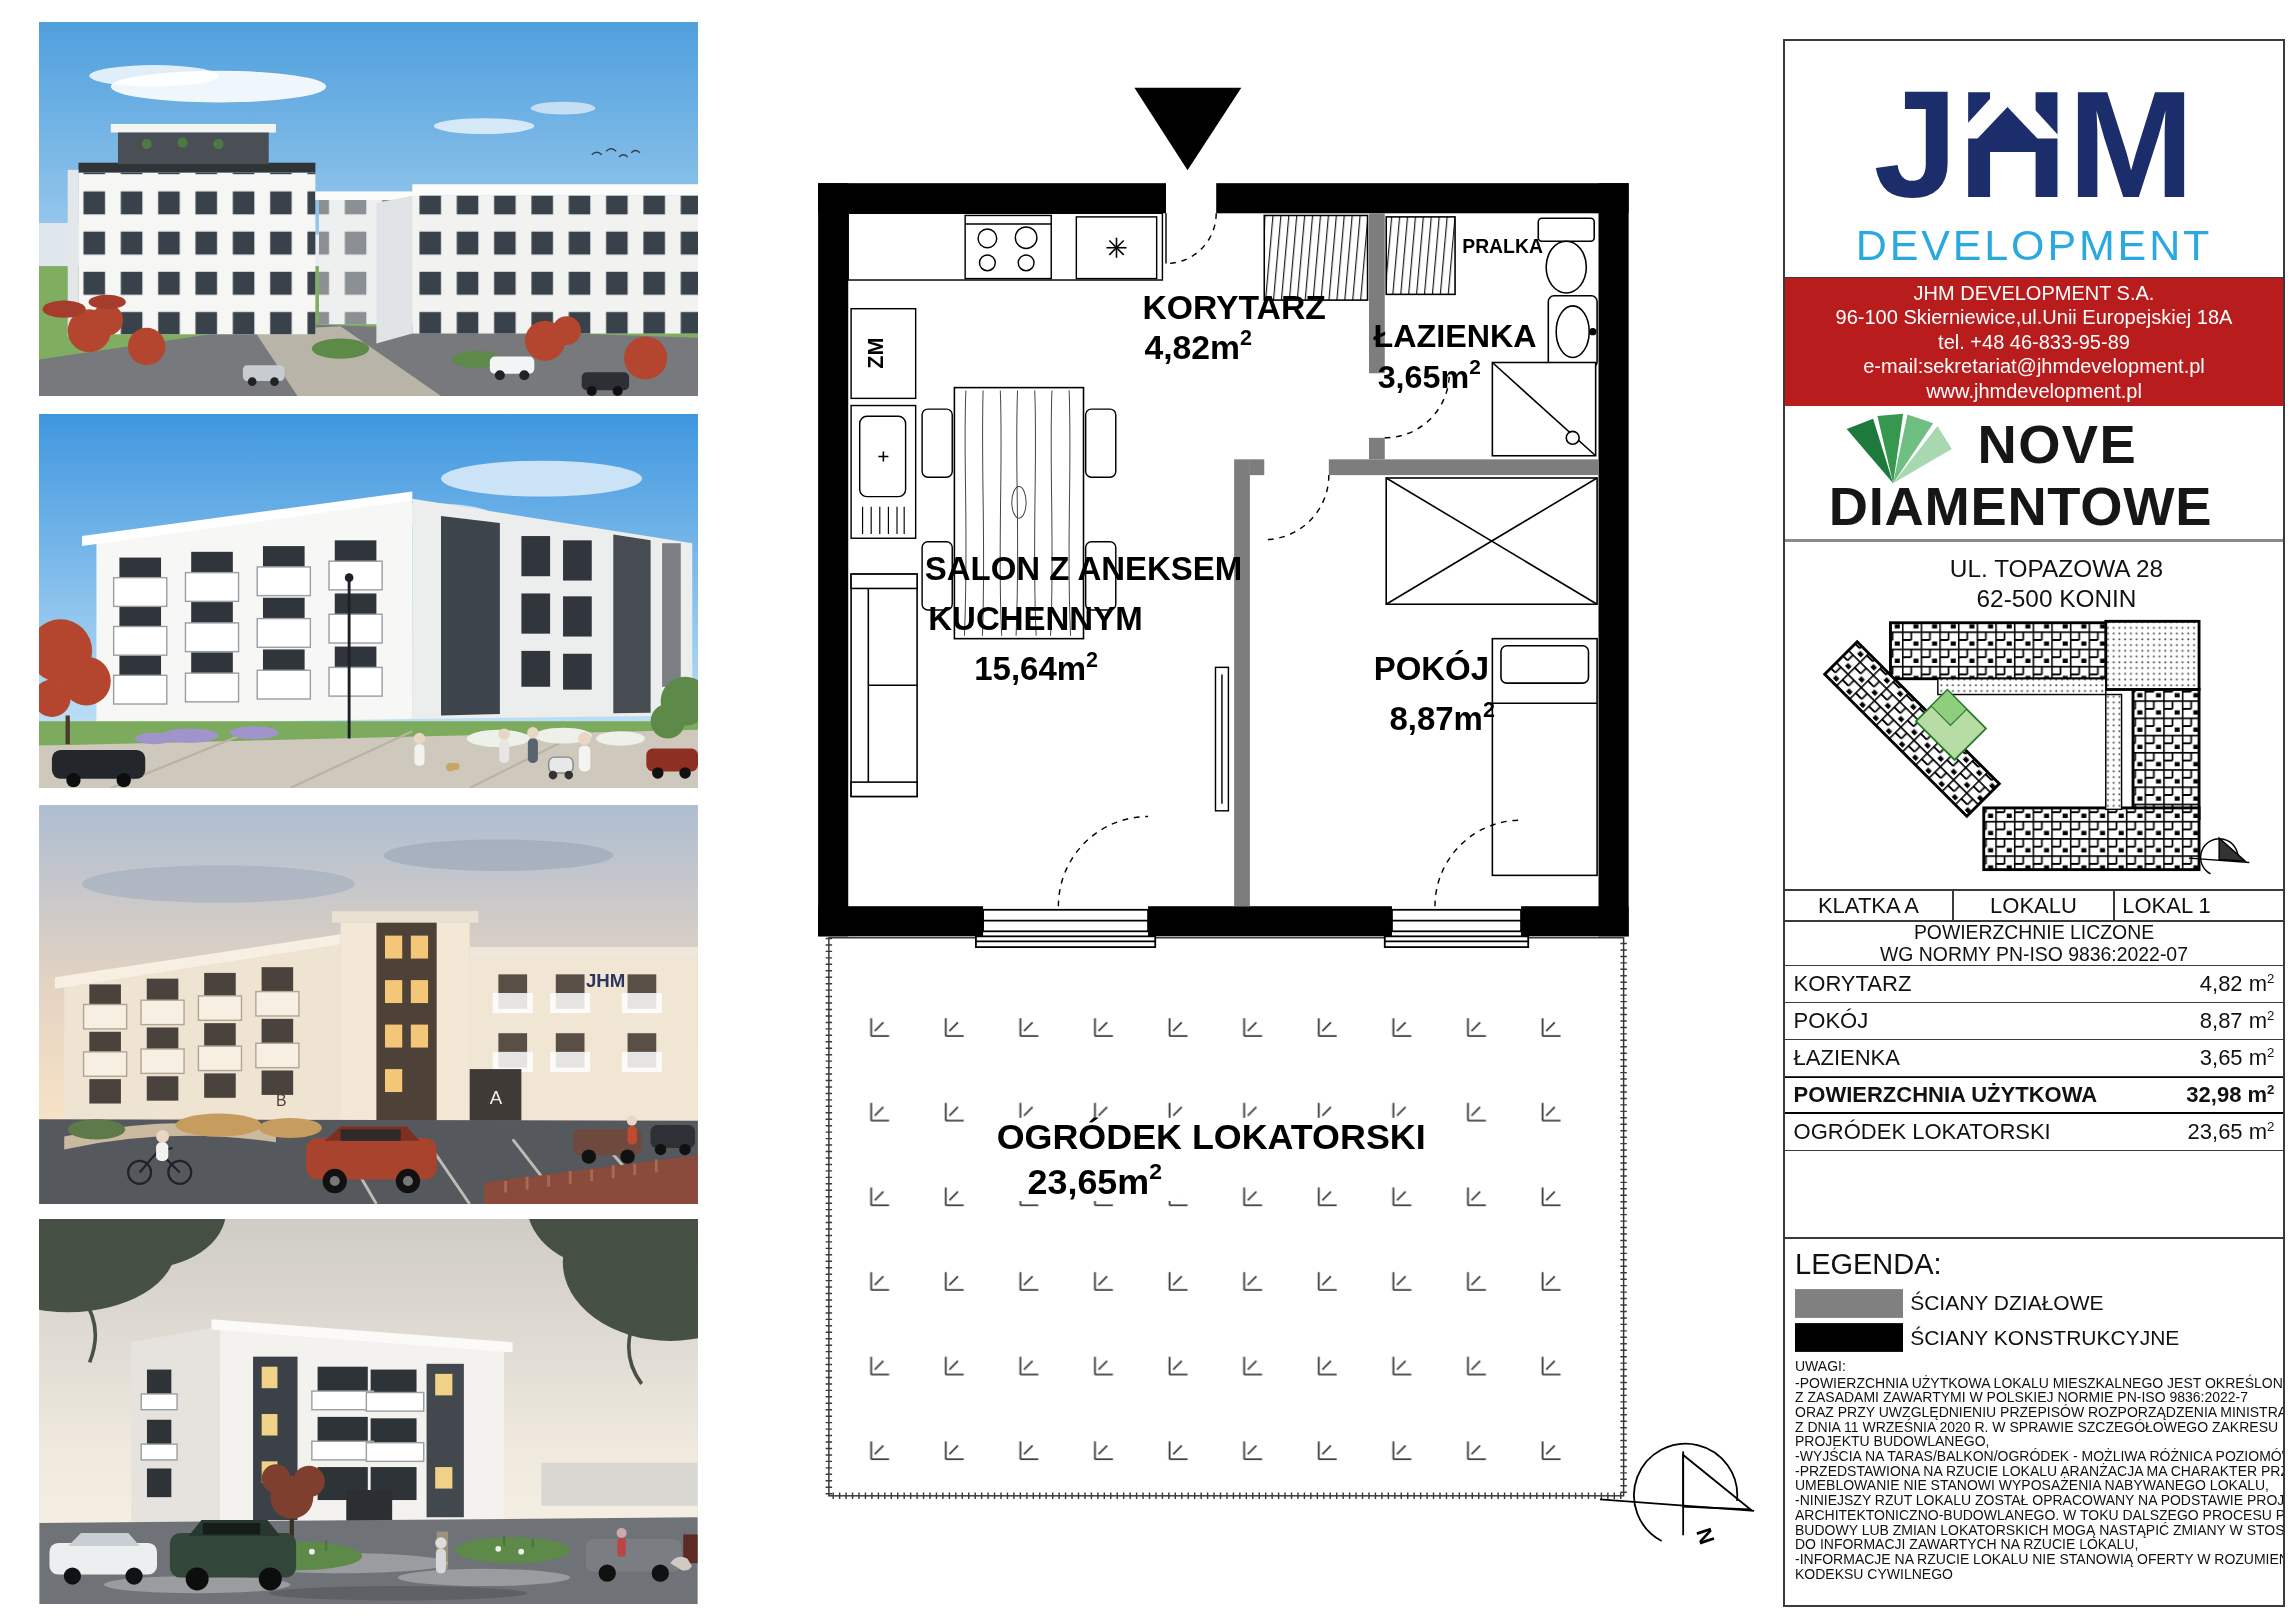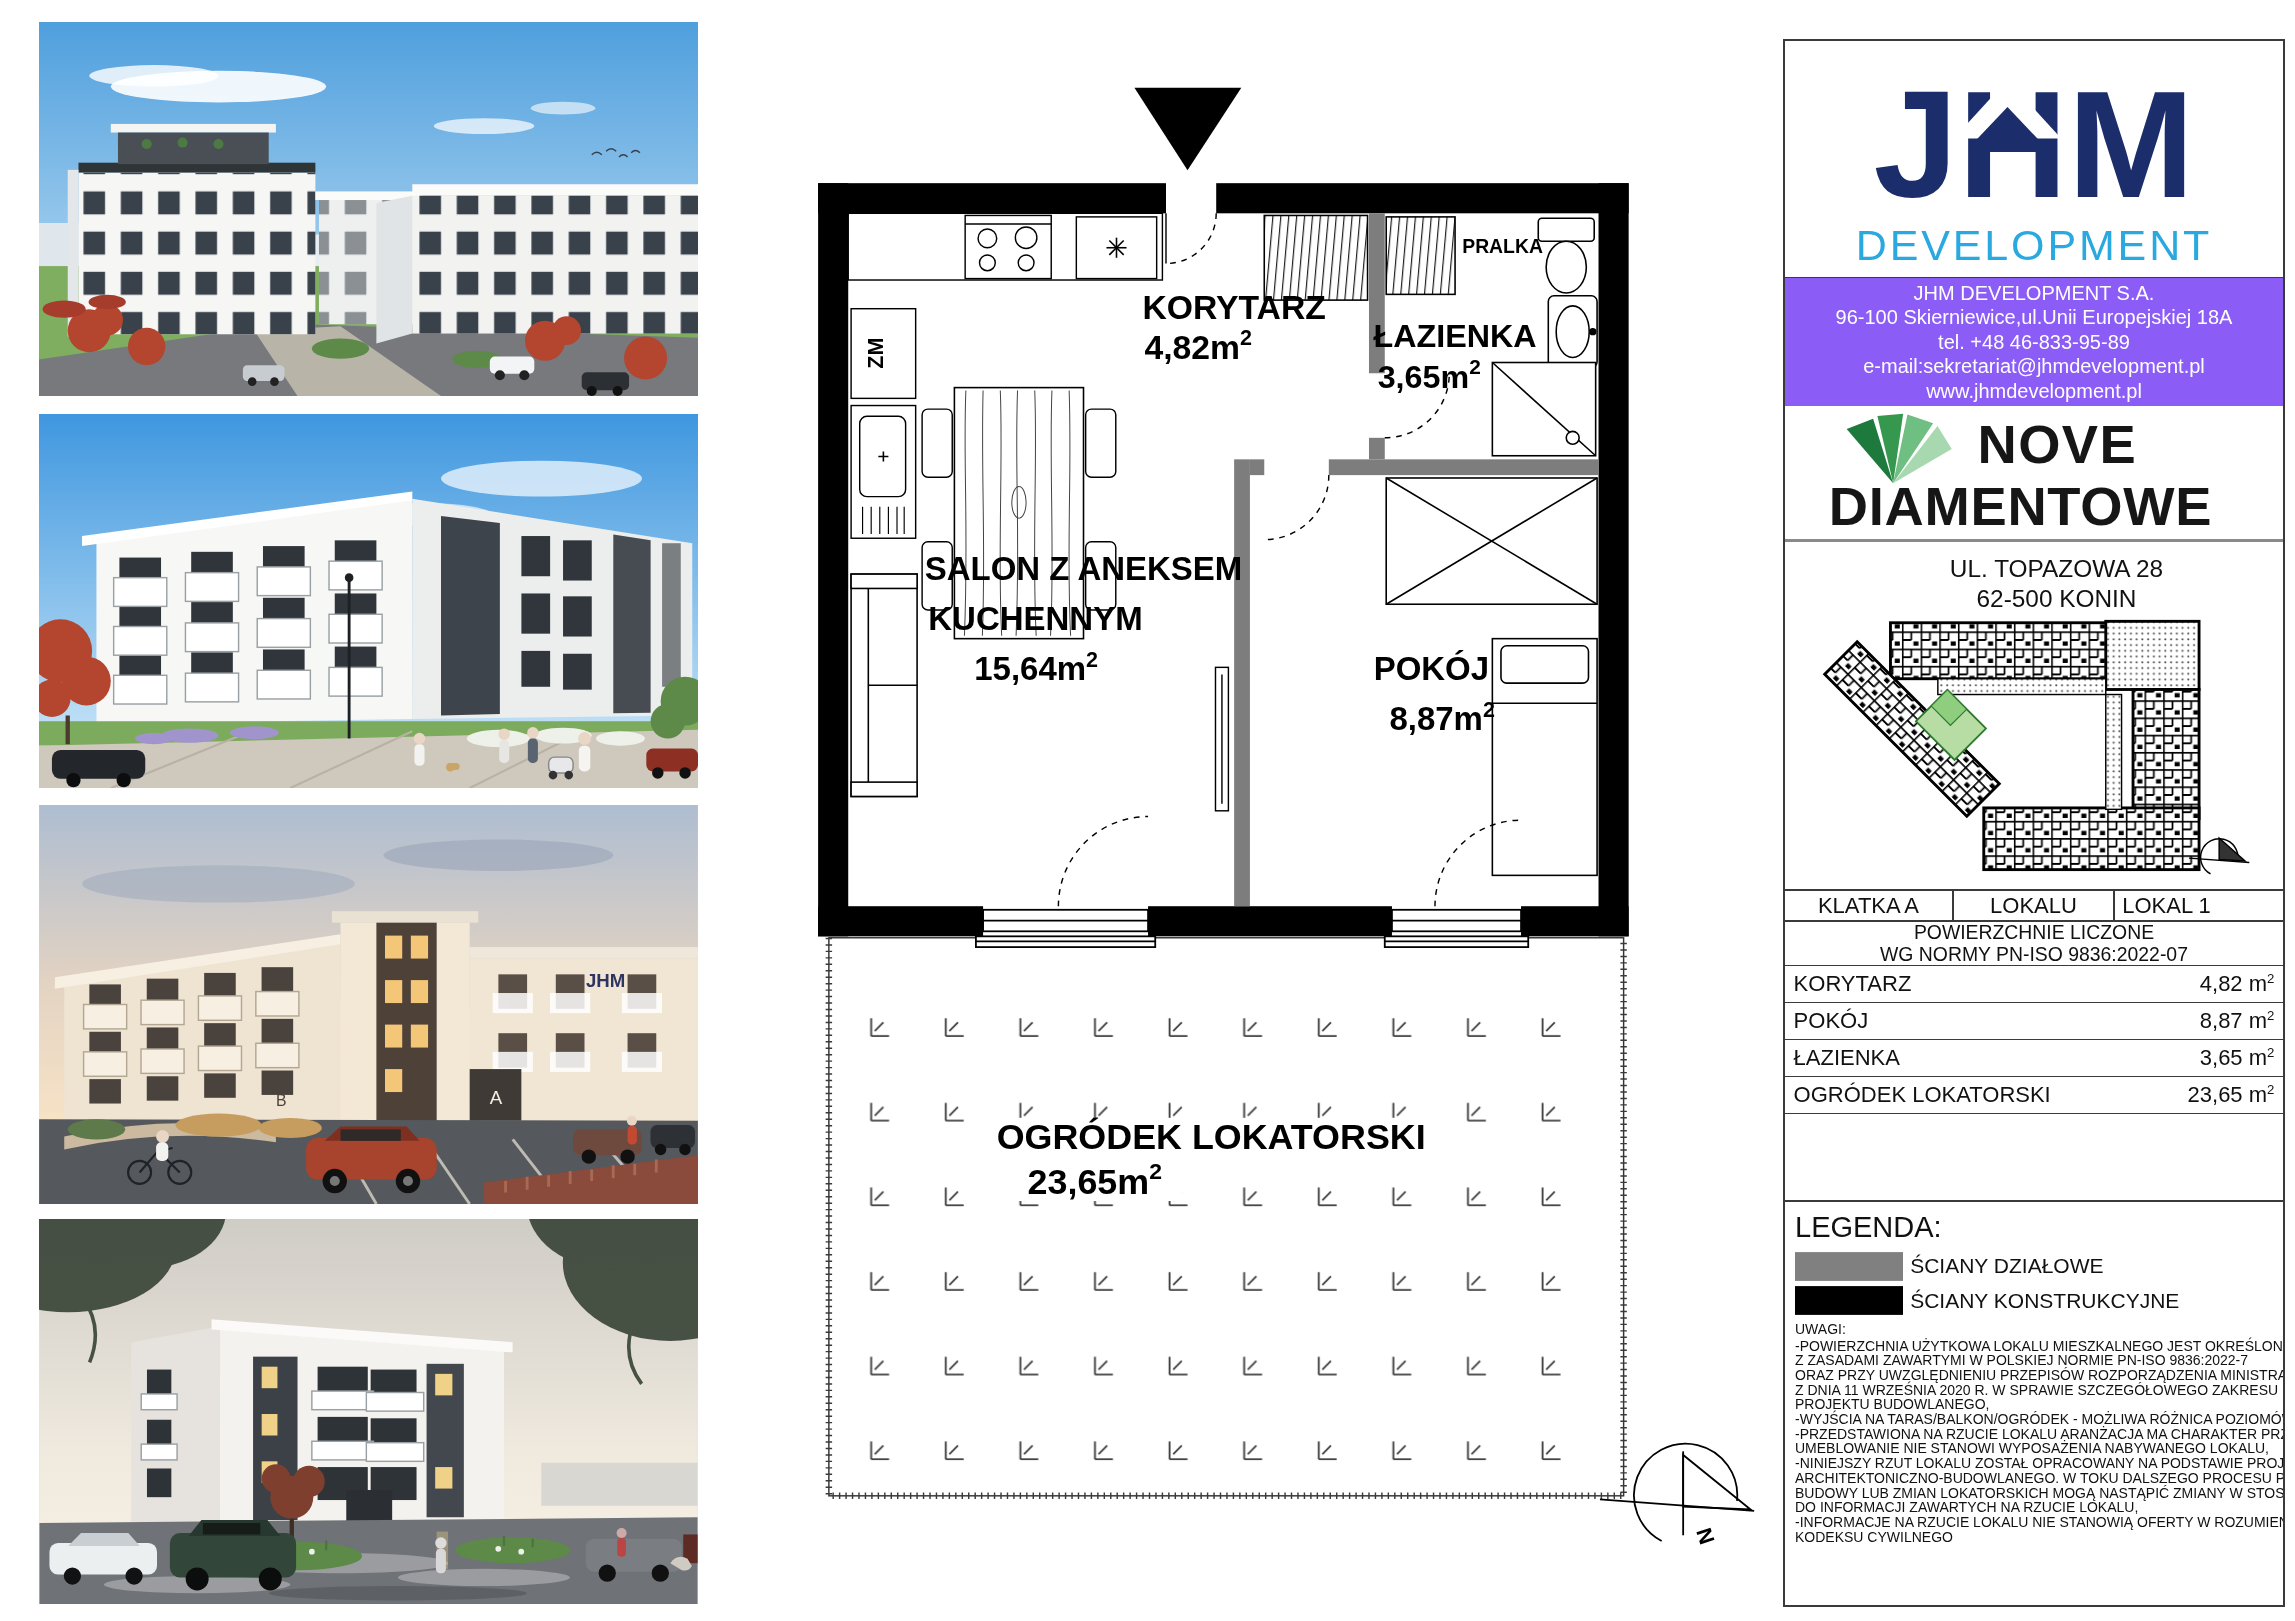--- a/index.html
+++ b/index.html
@@ -17,21 +17,21 @@
   
   .plan-wrap{position:absolute;left:775px;top:72px;width:990px;height:1535px;}
   .plan-wrap svg{display:block;width:100%;height:100%;}
   text.pl{font-family:"Liberation Sans","DejaVu Sans",sans-serif;font-weight:bold;fill:#000;}
 
   
   .panel{position:absolute;left:1783px;top:39px;width:502px;height:1568px;
          border:2.2px solid #3a3a3a;box-sizing:border-box;background:#fff;}
   .sec{box-sizing:border-box;overflow:hidden;}
   .sec-jhm{height:237px;border-bottom:1.4px solid #3a3a3a;text-align:center;}
-  .sec-contact{height:128px;background:#8b5cf6;color:#fff;text-align:center;
+  .sec-contact{height:128px;background:#b91c1c;color:#fff;text-align:center;
                display:flex;flex-direction:column;justify-content:center;}
   .sec-contact div{font-size:20px;line-height:24.4px;}
   .sec-brand{height:136px;border-bottom:3.6px solid #8a8a8a;}
   .sec-addr{height:349px;border-bottom:2.2px solid #3a3a3a;text-align:center;}
   .addr-line{font-size:24.4px;line-height:30px;padding-left:45px;}
   .addr-line:first-child{margin-top:11.5px;}
   .sec-unit{height:31px;border-bottom:2.2px solid #3a3a3a;display:flex;}
   .ucell{box-sizing:border-box;display:flex;align-items:center;font-size:22px;}
   .ucell.c1{width:169px;border-right:2.2px solid #3a3a3a;justify-content:center;}
   .ucell.c2{width:161px;border-right:2.2px solid #3a3a3a;justify-content:center;}
@@ -753,20 +753,24 @@
     <span class="lbl">KORYTARZ</span>
     <span class="val"><span>4,82</span>&nbsp;<span>m</span><sup>2</sup></span>
   </div>
   <div class="arow">
     <span class="lbl">POKÓJ</span>
     <span class="val"><span>8,87</span>&nbsp;<span>m</span><sup>2</sup></span>
   </div>
   <div class="arow">
     <span class="lbl">ŁAZIENKA</span>
     <span class="val"><span>3,65</span>&nbsp;<span>m</span><sup>2</sup></span>
+  </div>
+  <div class="arow total">
+    <span class="lbl">POWIERZCHNIA UŻYTKOWA</span>
+    <span class="val"><span>32,98</span>&nbsp;<span>m</span><sup>2</sup></span>
   </div>
   <div class="arow">
     <span class="lbl">OGRÓDEK LOKATORSKI</span>
     <span class="val"><span>23,65</span>&nbsp;<span>m</span><sup>2</sup></span>
   </div>
 
   <div class="sec sec-empty"></div>
 
   <div class="sec sec-legend">
     <div class="legend-title">LEGENDA:</div>

